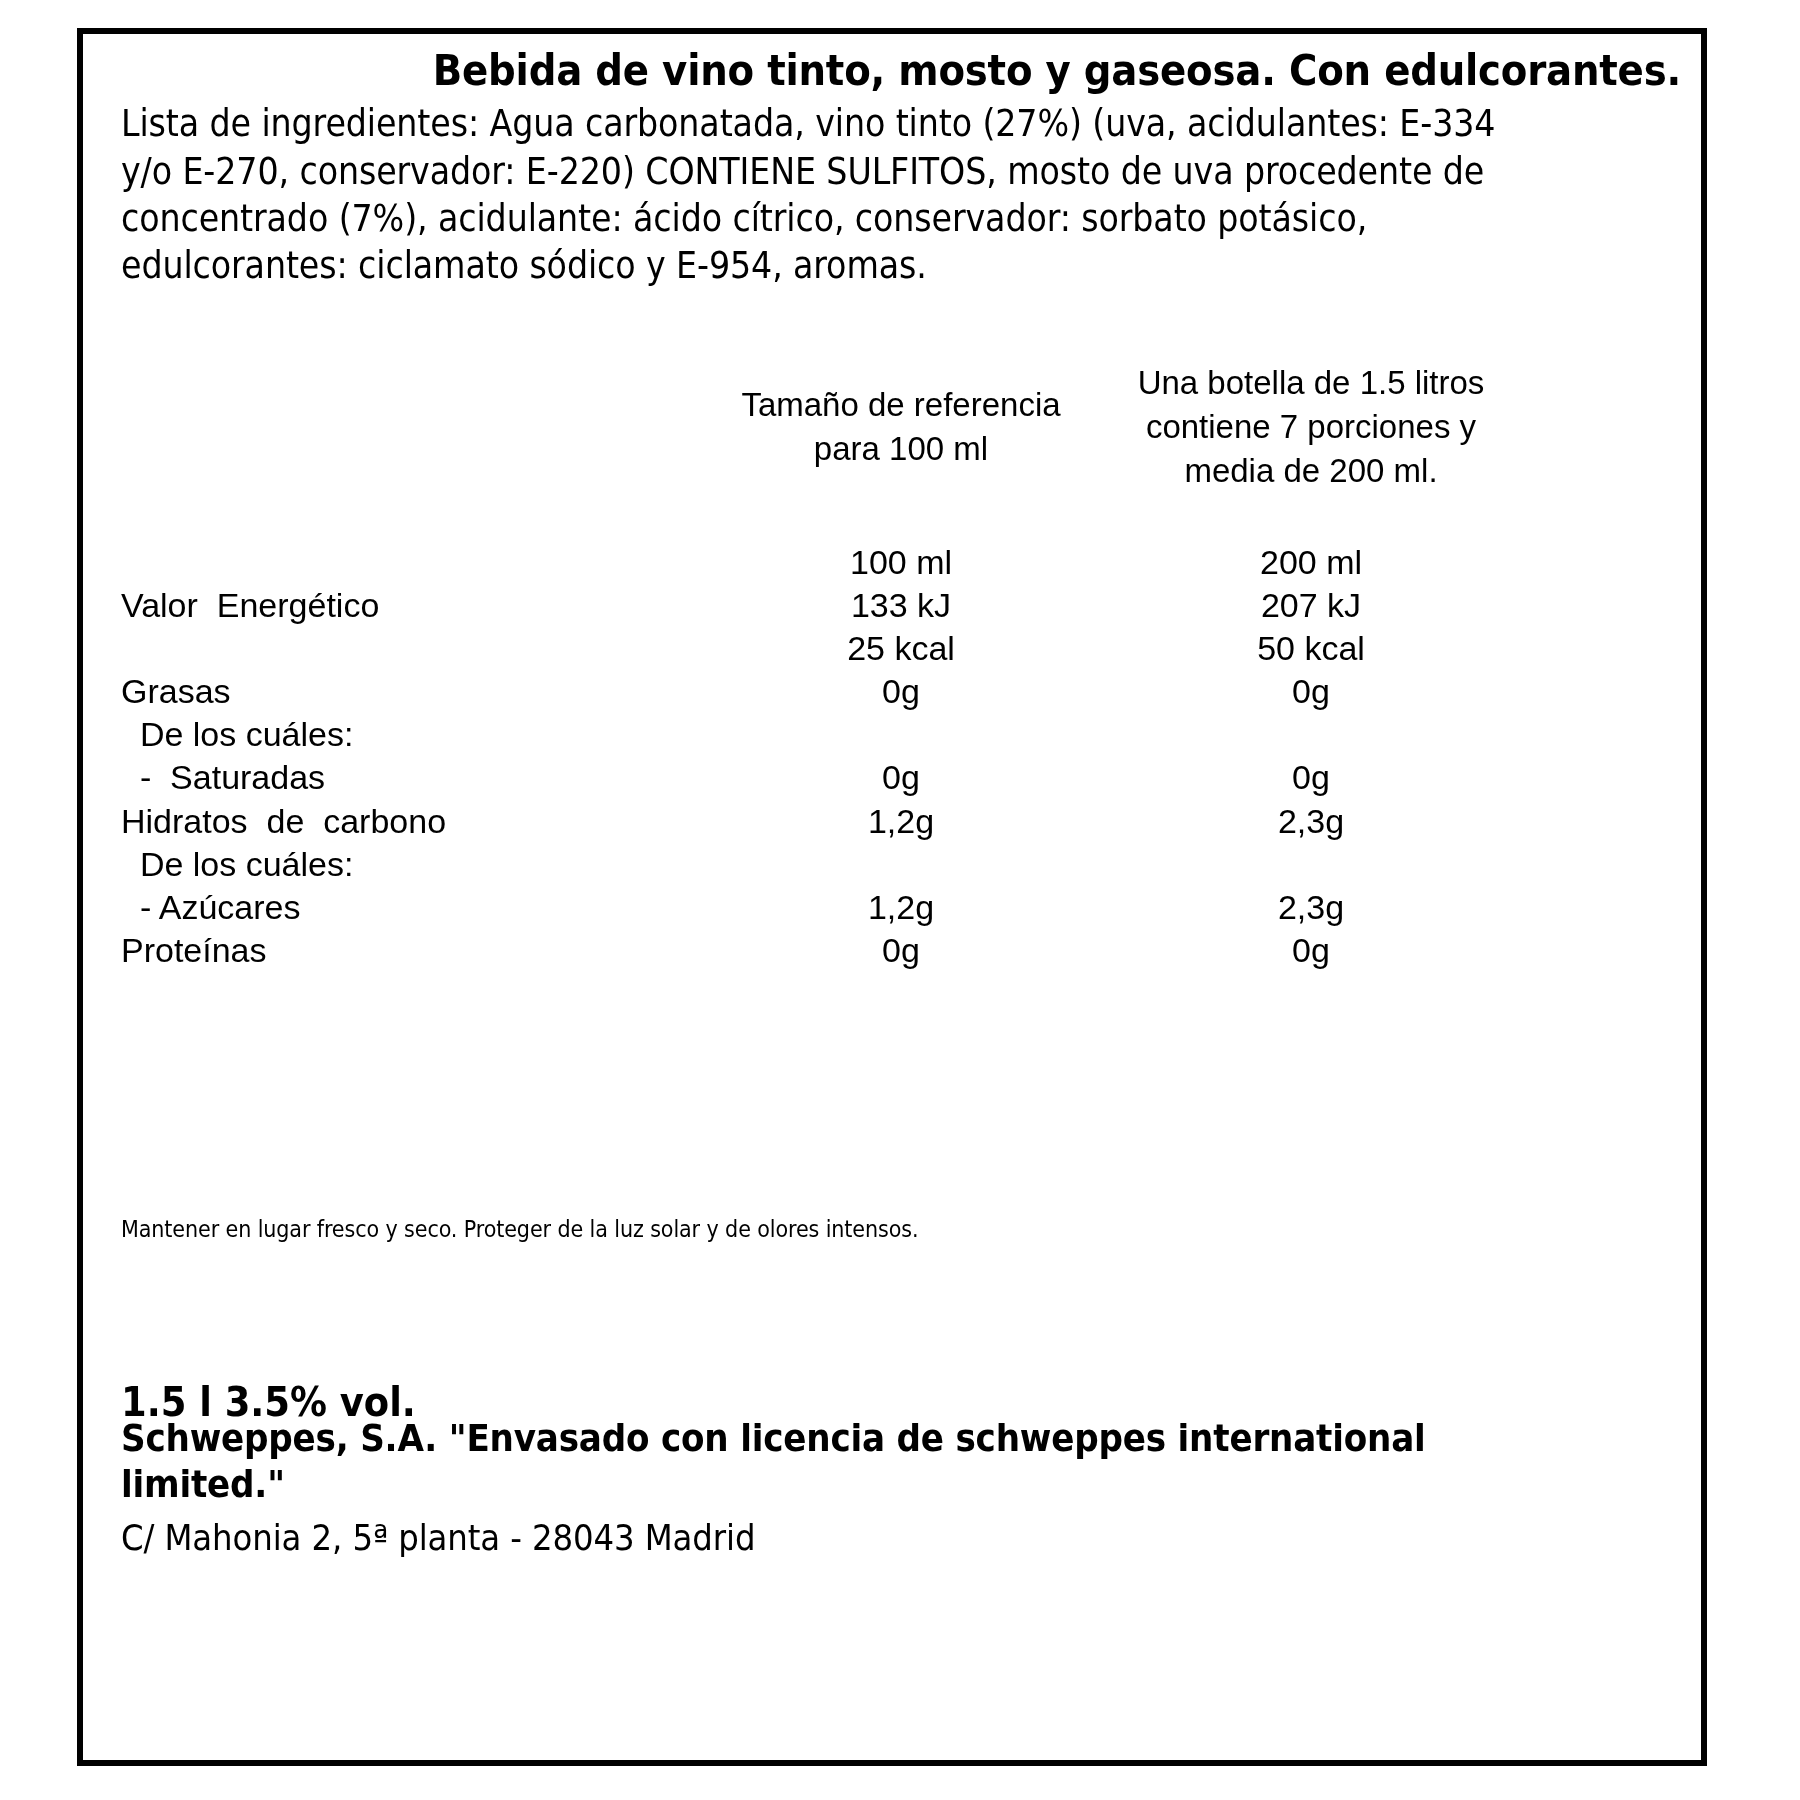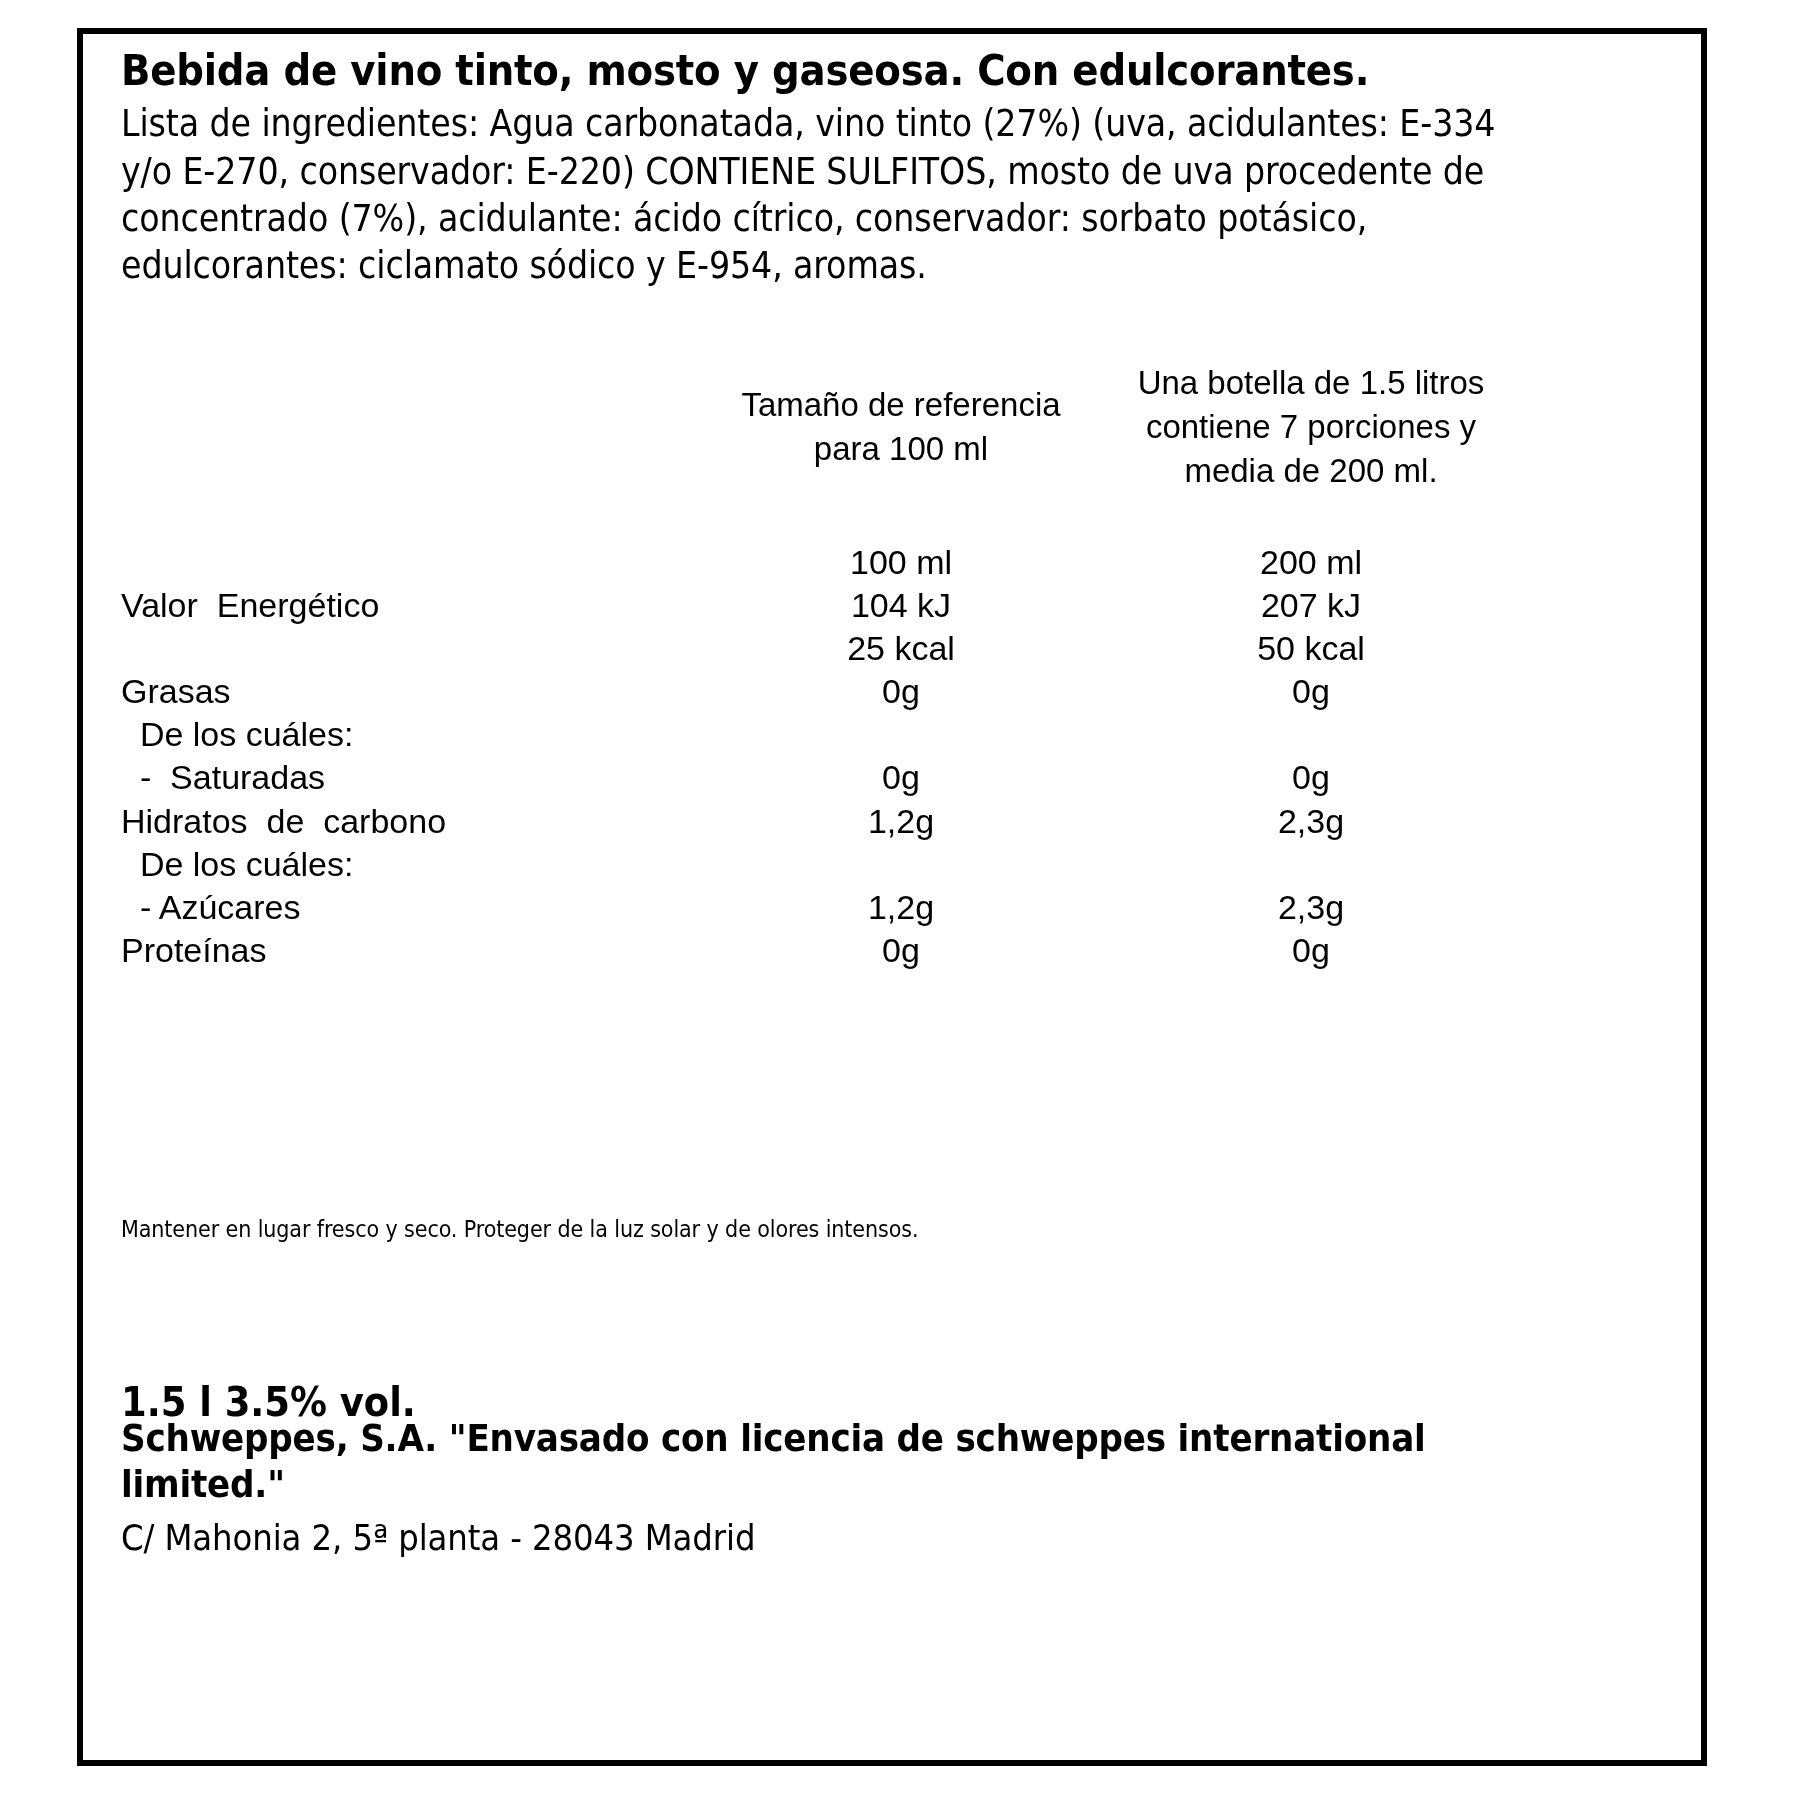--- a/index.html
+++ b/index.html
@@ -41,20 +41,21 @@
     transform-origin: left top;
   }
 
   .product-title {
     font-size: 43px;
     font-weight: bold;
     line-height: 1.12;
     letter-spacing: -0.2px;
     white-space: nowrap;
     margin: 0 0 6px 0;
+    text-align: right;
   }
 
   .ingredients {
     font-size: 37px;
     font-weight: normal;
     line-height: 1.28;
     margin: 0;
     max-width: 1420px;
     letter-spacing: -0.1px;
   }
@@ -181,21 +182,21 @@
       <div class="nut-body">
 
         <div class="nut-row unit-row">
           <div class="rlabel"></div>
           <div class="rval rval-a">100 ml</div>
           <div class="rval rval-b">200 ml</div>
         </div>
 
         <div class="nut-row">
           <div class="rlabel">Valor  Energético</div>
-          <div class="rval rval-a">104 kJ</div>
+          <div class="rval rval-a">133 kJ</div>
           <div class="rval rval-b">207 kJ</div>
         </div>
 
         <div class="nut-row">
           <div class="rlabel"></div>
           <div class="rval rval-a">25 kcal</div>
           <div class="rval rval-b">50 kcal</div>
         </div>
 
         <div class="nut-row">

